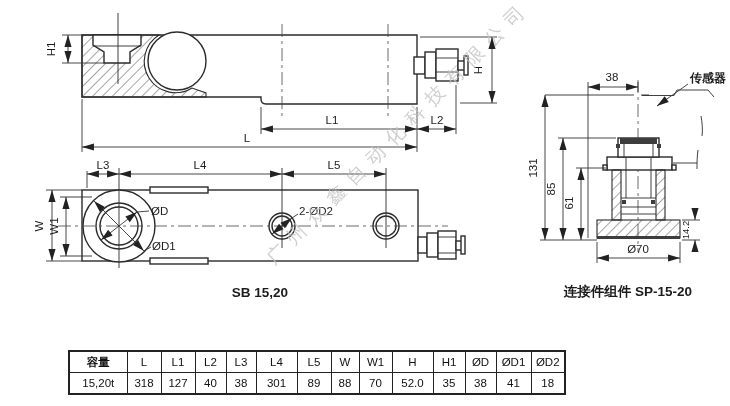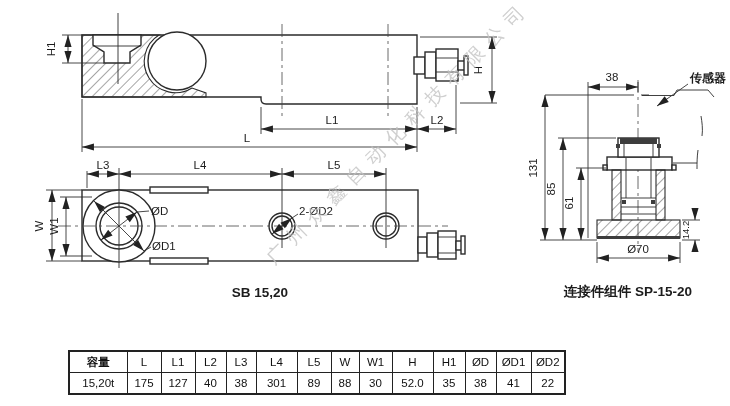--- a/index.html
+++ b/index.html
@@ -240,32 +240,32 @@
     <td>W</td>
     <td>W1</td>
     <td>H</td>
     <td>H1</td>
     <td>ØD</td>
     <td>ØD1</td>
     <td>ØD2</td>
   </tr>
   <tr>
     <td>15,20t</td>
-    <td>175</td>
+    <td>318</td>
     <td>127</td>
     <td>40</td>
     <td>38</td>
     <td>301</td>
     <td>89</td>
     <td>88</td>
-    <td>30</td>
+    <td>70</td>
     <td>52.0</td>
     <td>35</td>
     <td>38</td>
     <td>41</td>
-    <td>22</td>
+    <td>18</td>
   </tr>
 </tbody>
     </table>
 
 <div id="watermark">广州众鑫自动化科技有限公司</div>
 
 </div>
 
 </body></html>

